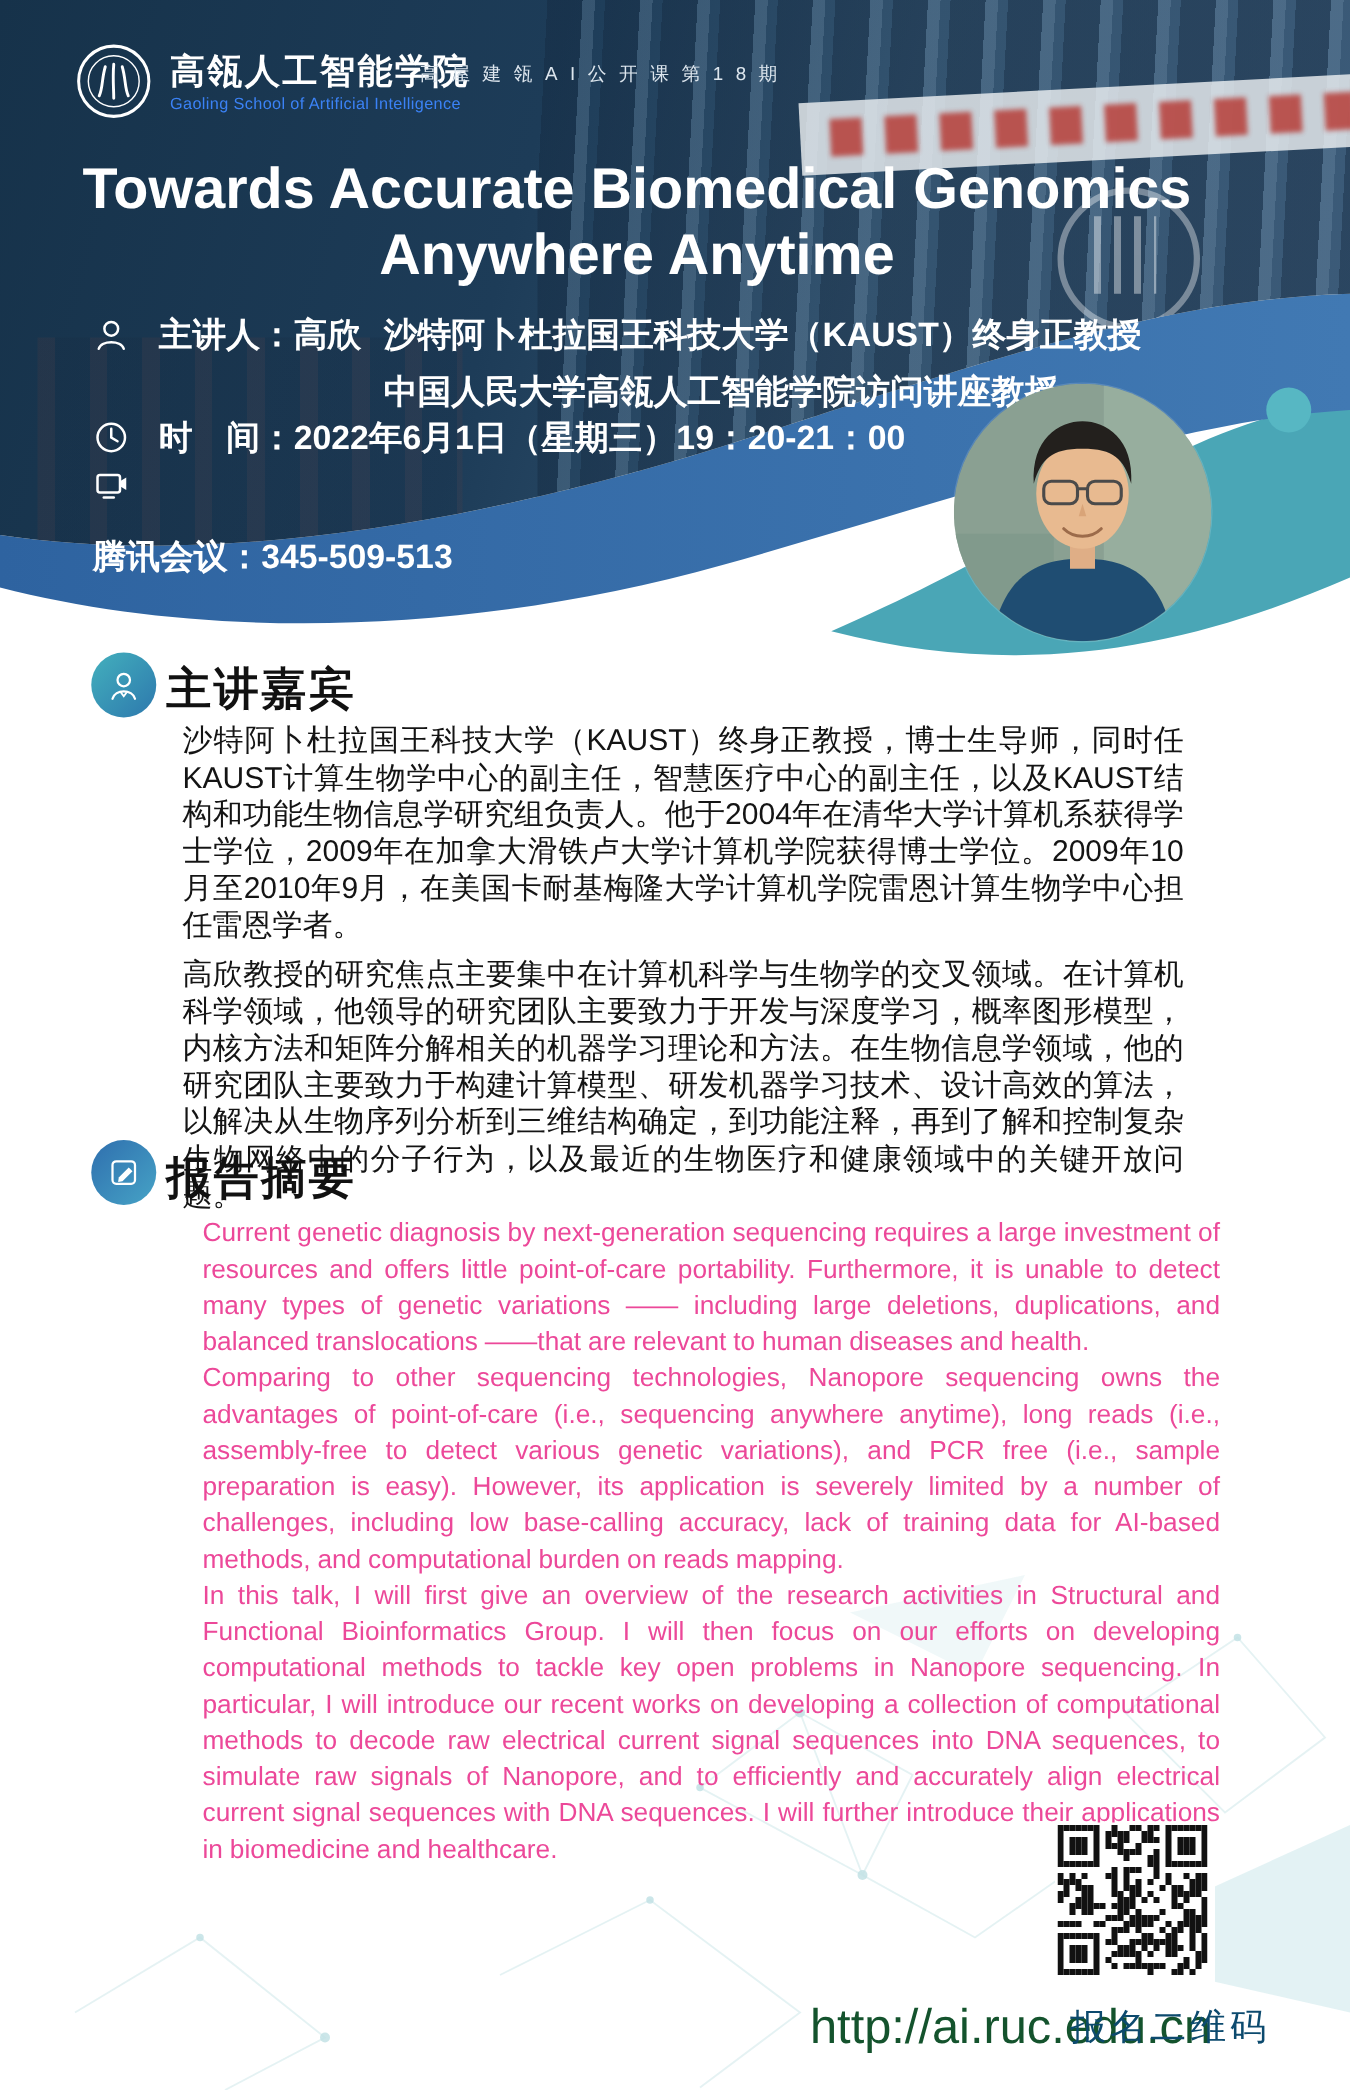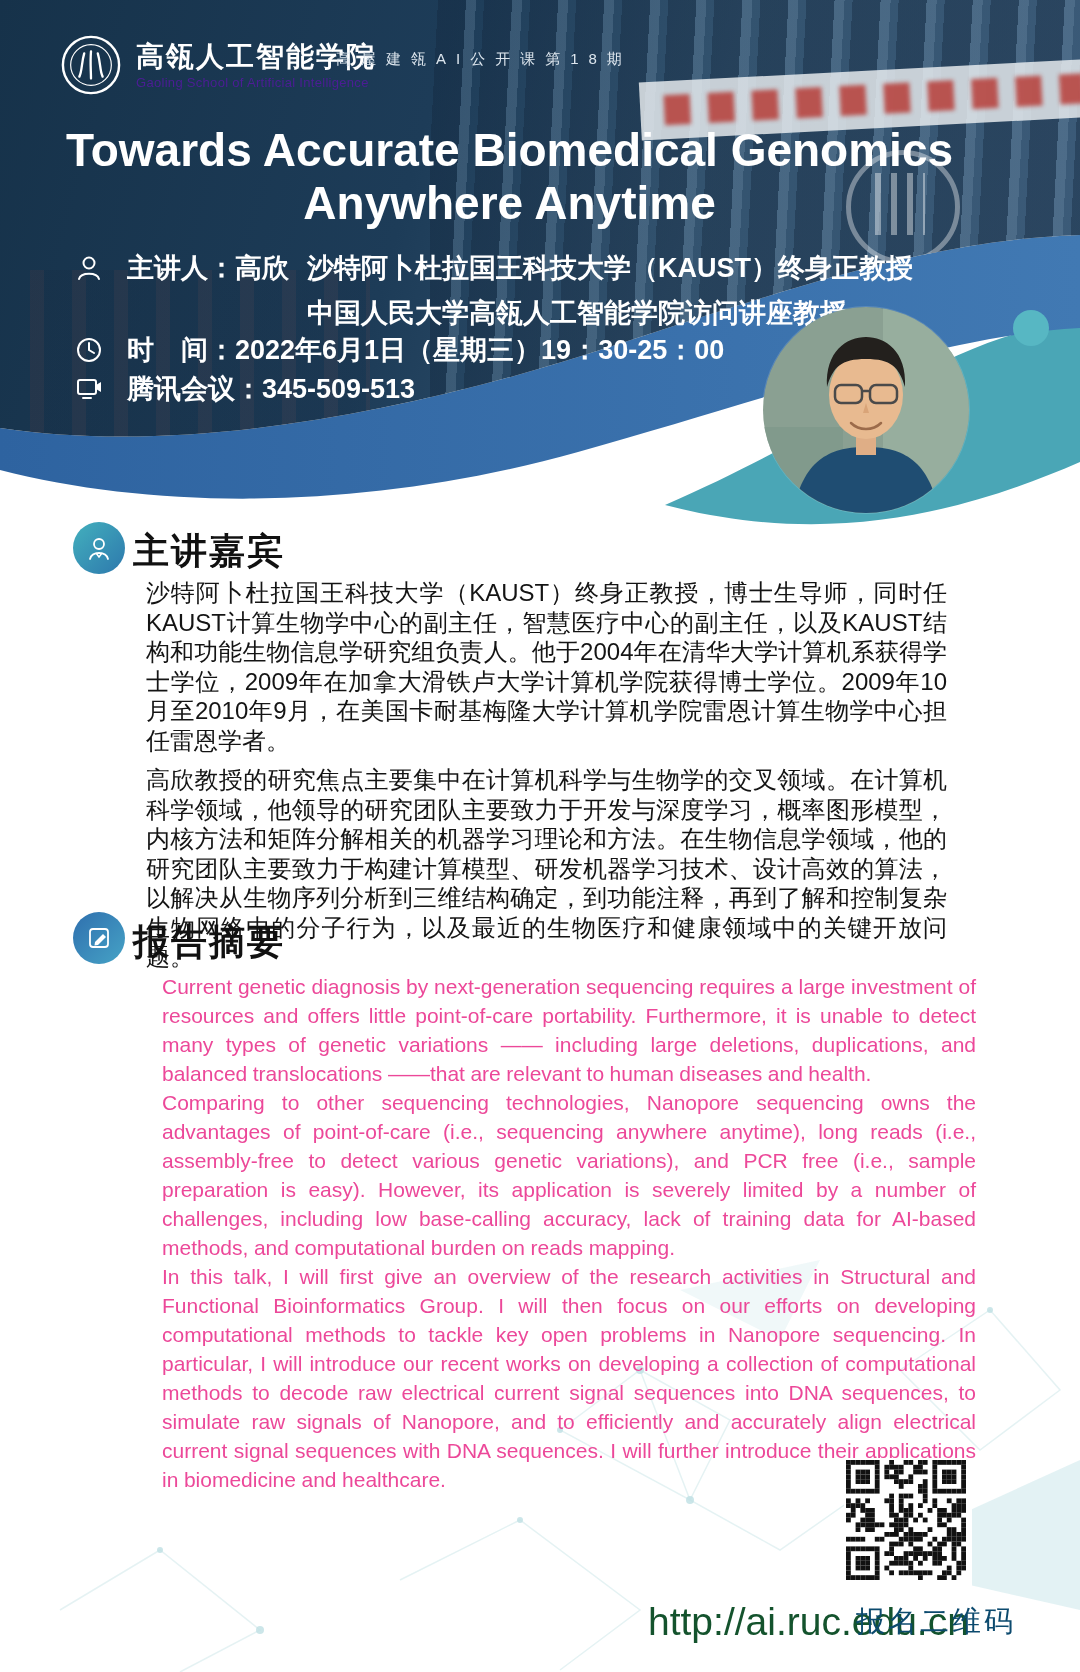--- a/index.html
+++ b/index.html
@@ -22,31 +22,31 @@
        background:repeating-linear-gradient(90deg,#b5342e 0 26px, rgba(0,0,0,0) 26px 44px);}
   .bldg-ring{position:absolute;left:846px;top:150px;width:104px;height:104px;border-radius:50%;
        border:5px solid rgba(255,255,255,.5);opacity:.75;}
   .bldg-ring-inner{position:absolute;left:24px;top:18px;width:50px;height:62px;opacity:.6;
        background:repeating-linear-gradient(90deg,rgba(255,255,255,.9) 0 6px,rgba(0,0,0,0) 6px 16px);}
 
   
   .logo-row{position:absolute;left:60px;top:34px;display:flex;align-items:center;gap:14px;z-index:5;}
   .emblem{width:62px;height:62px;flex:0 0 auto;}
   .school-cn{font-size:28px;font-weight:700;color:#ffffff;letter-spacing:2px;line-height:32px;}
-  .school-en{font-size:13px;color:#4c1d95;letter-spacing:.3px;margin-top:2px;}
+  .school-en{font-size:13px;color:#3b82f6;letter-spacing:.3px;margin-top:2px;}
   .series{position:absolute;left:336px;top:50px;font-size:15px;color:#dde6ee;letter-spacing:10px;z-index:5;white-space:nowrap;}
   .title{position:absolute;left:66px;top:124px;z-index:5;color:#ffffff;font-weight:700;
          font-size:46px;line-height:53px;letter-spacing:0;text-align:center;}
   .info{position:absolute;z-index:5;color:#ffffff;font-weight:700;font-size:27px;display:flex;gap:23px;align-items:flex-start;}
   .info .ic{flex:0 0 30px;margin-top:3px;}
   .row-speaker{left:74px;top:250px;}
   .row-speaker .lbl{margin-right:18px;white-space:nowrap;}
   .row-speaker .t2{padding-left:180px;margin-top:9px;}
   .row-time{left:74px;top:332px;}
-  .row-meeting{left:74px;top:371px;}
+  .row-meeting{left:74px;top:371px;flex-direction:column;}
 
   .photo{position:absolute;left:763px;top:307px;width:206px;height:206px;border-radius:50%;overflow:hidden;z-index:6;
          box-shadow:0 0 0 1px rgba(255,255,255,.15);}
   .teal-dot{position:absolute;left:1013px;top:310px;width:36px;height:36px;border-radius:50%;background:#57b7c3;z-index:6;}
 
   
   .sec-icon{position:absolute;width:52px;height:52px;border-radius:50%;z-index:4;display:flex;align-items:center;justify-content:center;}
   .sec-icon.teal{background:linear-gradient(135deg,#43b0bd 0%,#2d78ad 100%);}
   .sec-icon.blue{background:linear-gradient(135deg,#2f6fae 0%,#46a3c6 100%);}
   .sec-head{position:absolute;left:133px;z-index:4;font-size:36px;font-weight:700;color:#111;letter-spacing:2px;}
@@ -125,21 +125,21 @@
       </div>
       <div class="t2">中国人民大学高瓴人工智能学院访问讲座教授</div>
     </div>
   </div>
 
   <div class="info row-time">
     <svg class="ic" width="30" height="30" viewBox="0 0 30 30">
       <circle cx="15" cy="15" r="11" fill="none" stroke="#fff" stroke-width="2"></circle>
       <path d="M15 8 V15 L20 18" fill="none" stroke="#fff" stroke-width="2" stroke-linecap="round"></path>
     </svg>
-    <div>时　间：2022年6月1日（星期三）19：30-25：00</div>
+    <div>时　间：2022年6月1日（星期三）19：20-21：00</div>
   </div>
 
   <div class="info row-meeting">
     <svg class="ic" width="30" height="30" viewBox="0 0 30 30">
       <rect x="4" y="6" width="18" height="14" rx="2" fill="none" stroke="#fff" stroke-width="2"></rect>
       <path d="M22 11 L27 8 V18 L22 15 Z" fill="#fff"></path>
       <path d="M9 24 H17" stroke="#fff" stroke-width="2" stroke-linecap="round"></path>
     </svg>
     <div>腾讯会议：345-509-513</div>
   </div>

